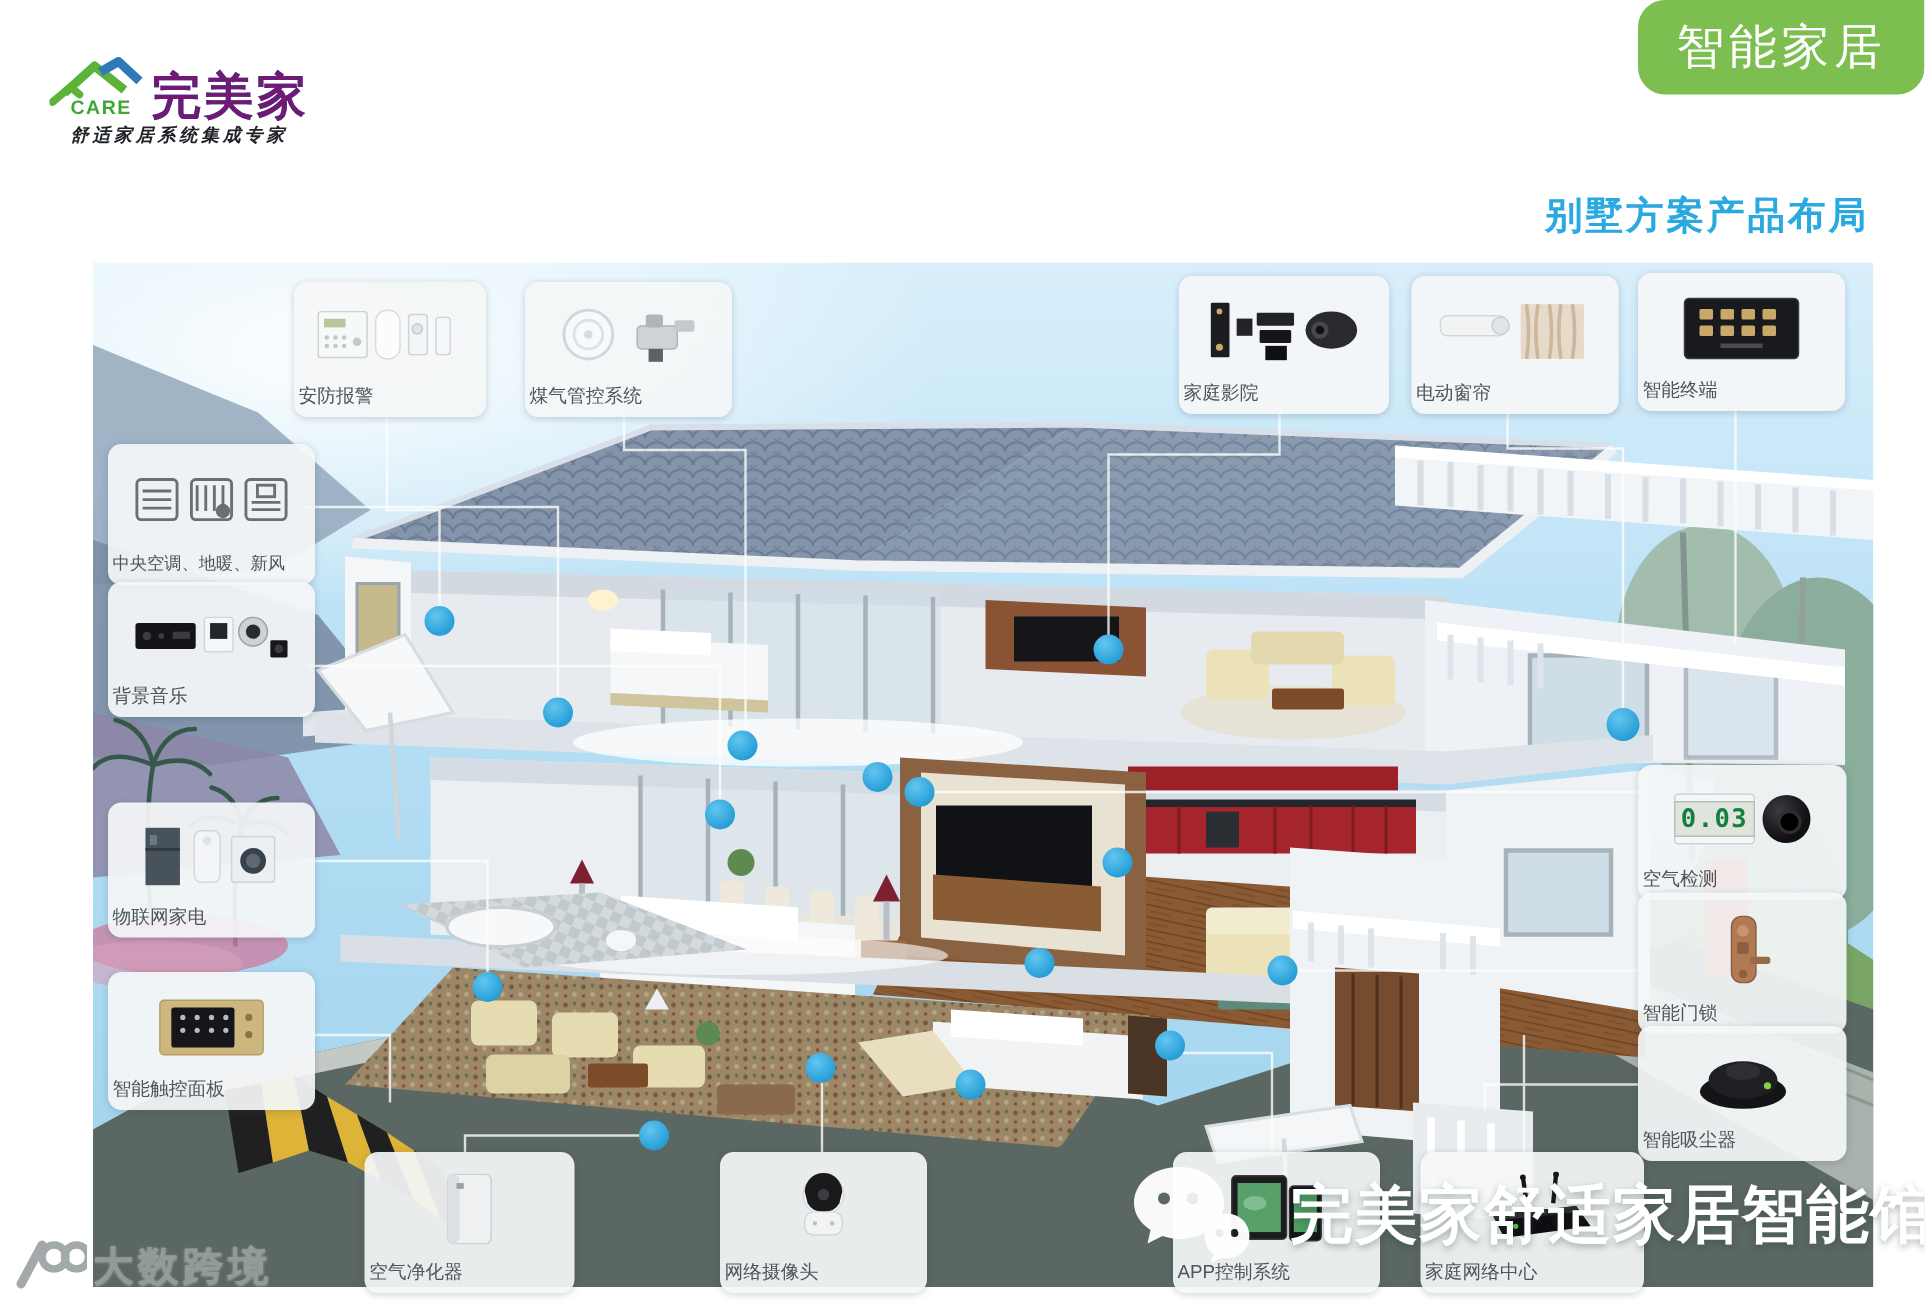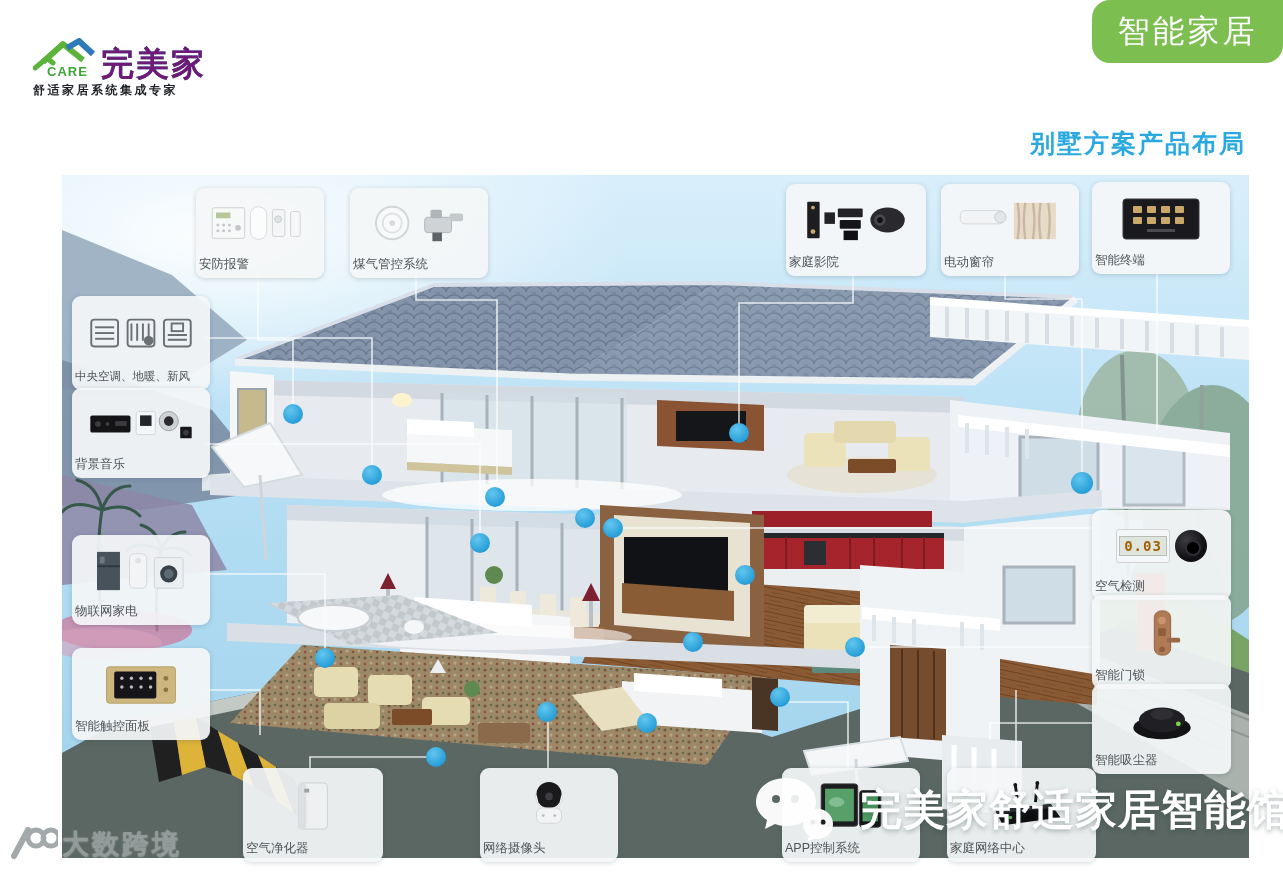--- a/index.html
+++ b/index.html
@@ -7,42 +7,42 @@
     width:1283px;height:875px;position:relative;overflow:hidden;
     background:#ffffff;
     font-family:"Liberation Sans","DejaVu Sans",sans-serif;
   }
   
   .logo{position:absolute;left:33px;top:38px;width:240px;height:56px;}
   .logo-row{display:flex;align-items:flex-end;gap:4px;}
   .logo-mark{width:64px;height:42px;}
   .brand-cn{font-size:33px;font-weight:bold;color:#701a75;letter-spacing:2px;line-height:1;
     text-shadow:0 0 0 #1b6bb2;}
-  .tagline{margin-top:2px;font-size:12px;font-weight:bold;color:#1f2327;
-    letter-spacing:2.5px;font-family:"Liberation Serif","DejaVu Serif",serif;}
+  .tagline{margin-top:2px;margin-left:14px;font-size:12px;font-weight:bold;color:#1f2327;
+    font-style:italic;letter-spacing:2.5px;font-family:"Liberation Serif","DejaVu Serif",serif;}
   .badge{position:absolute;top:0;right:0;width:191px;height:63px;background:#7cbe50;
     border-radius:18px 0 18px 18px;display:flex;align-items:center;justify-content:center;}
   .badge span{color:#ffffff;font-size:32px;letter-spacing:3px;}
   .page-title{position:absolute;top:127px;right:37px;font-size:25px;font-weight:bold;
     color:#29a9e0;letter-spacing:2px;}
   
   .scene{position:absolute;left:62px;top:175px;width:1187px;height:683px;overflow:hidden;z-index:1;}
   .scene svg{position:absolute;left:0;top:0;}
   .overlay{position:absolute;left:62px;top:175px;width:1187px;height:683px;z-index:2;pointer-events:none;}
   
   .callout{position:absolute;z-index:3;background:rgba(244,246,248,.93);border-radius:9px;
     box-shadow:0 1px 5px rgba(50,70,85,.22);display:flex;flex-direction:column;
     justify-content:flex-end;padding:5px 3px 5px;}
   .callout .thumb{flex:1;display:flex;align-items:center;justify-content:center;width:100%;gap:5px;}
   .callout .clabel{font-size:12.5px;color:#4e5458;line-height:1;padding:3px 0 3px;white-space:nowrap;}
   .lcd{width:52px;height:32px;background:#f5f6f7;border:1px solid #cfd3d5;border-radius:3px;
     display:flex;align-items:center;justify-content:center;}
   .lcd-screen{background:#dfe5dc;border:1px solid #b9bfb8;padding:1px 4px;
     font-family:"DejaVu Sans Mono","Liberation Mono",monospace;font-weight:bold;
-    font-size:14px;color:#a16207;letter-spacing:1px;}
+    font-size:17px;color:#15803d;letter-spacing:1px;}
   .cam-ball{width:32px;height:32px;border-radius:50%;background:radial-gradient(circle at 35% 32%,#3a3a40,#101013 65%);
     position:relative;}
   .cam-ball::after{content:"";position:absolute;left:10px;top:10px;width:12px;height:12px;border-radius:50%;
     background:#000;border:2px solid #2e2e33;}
   
   .wechat-mark{position:absolute;left:752px;top:772px;z-index:5;display:flex;align-items:center;gap:24px;}
   .wechat-text{font-size:42px;font-weight:bold;color:#ffffff;letter-spacing:1px;white-space:nowrap;
     text-shadow:0 2px 5px rgba(40,60,60,.35);}
   .corner-mark{position:absolute;left:6px;top:826px;z-index:5;display:flex;align-items:center;gap:4px;
     color:#9aa0a1;opacity:.9;}

